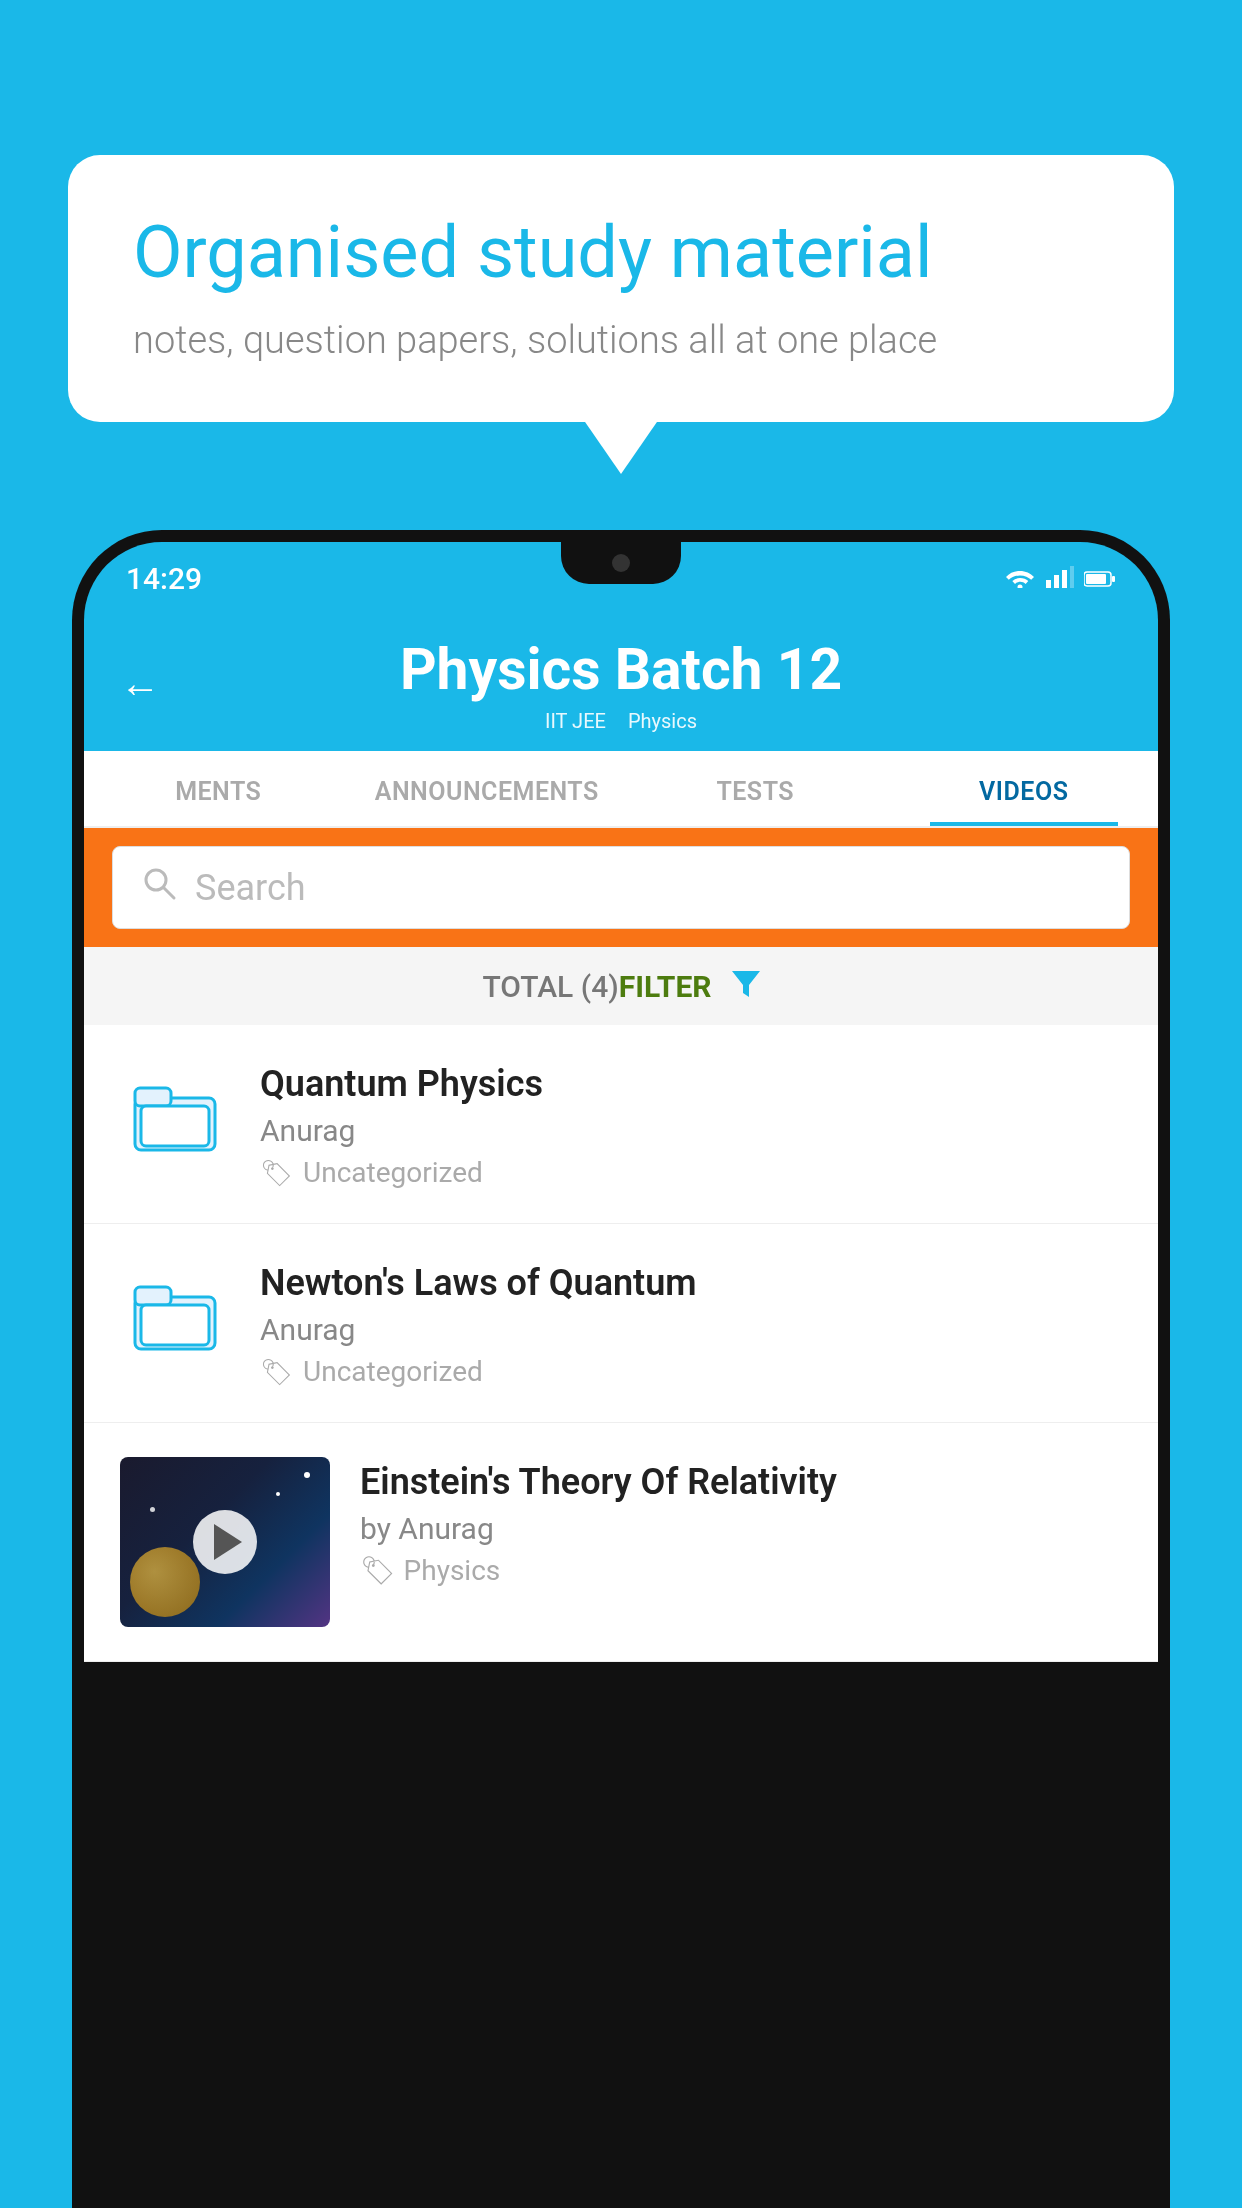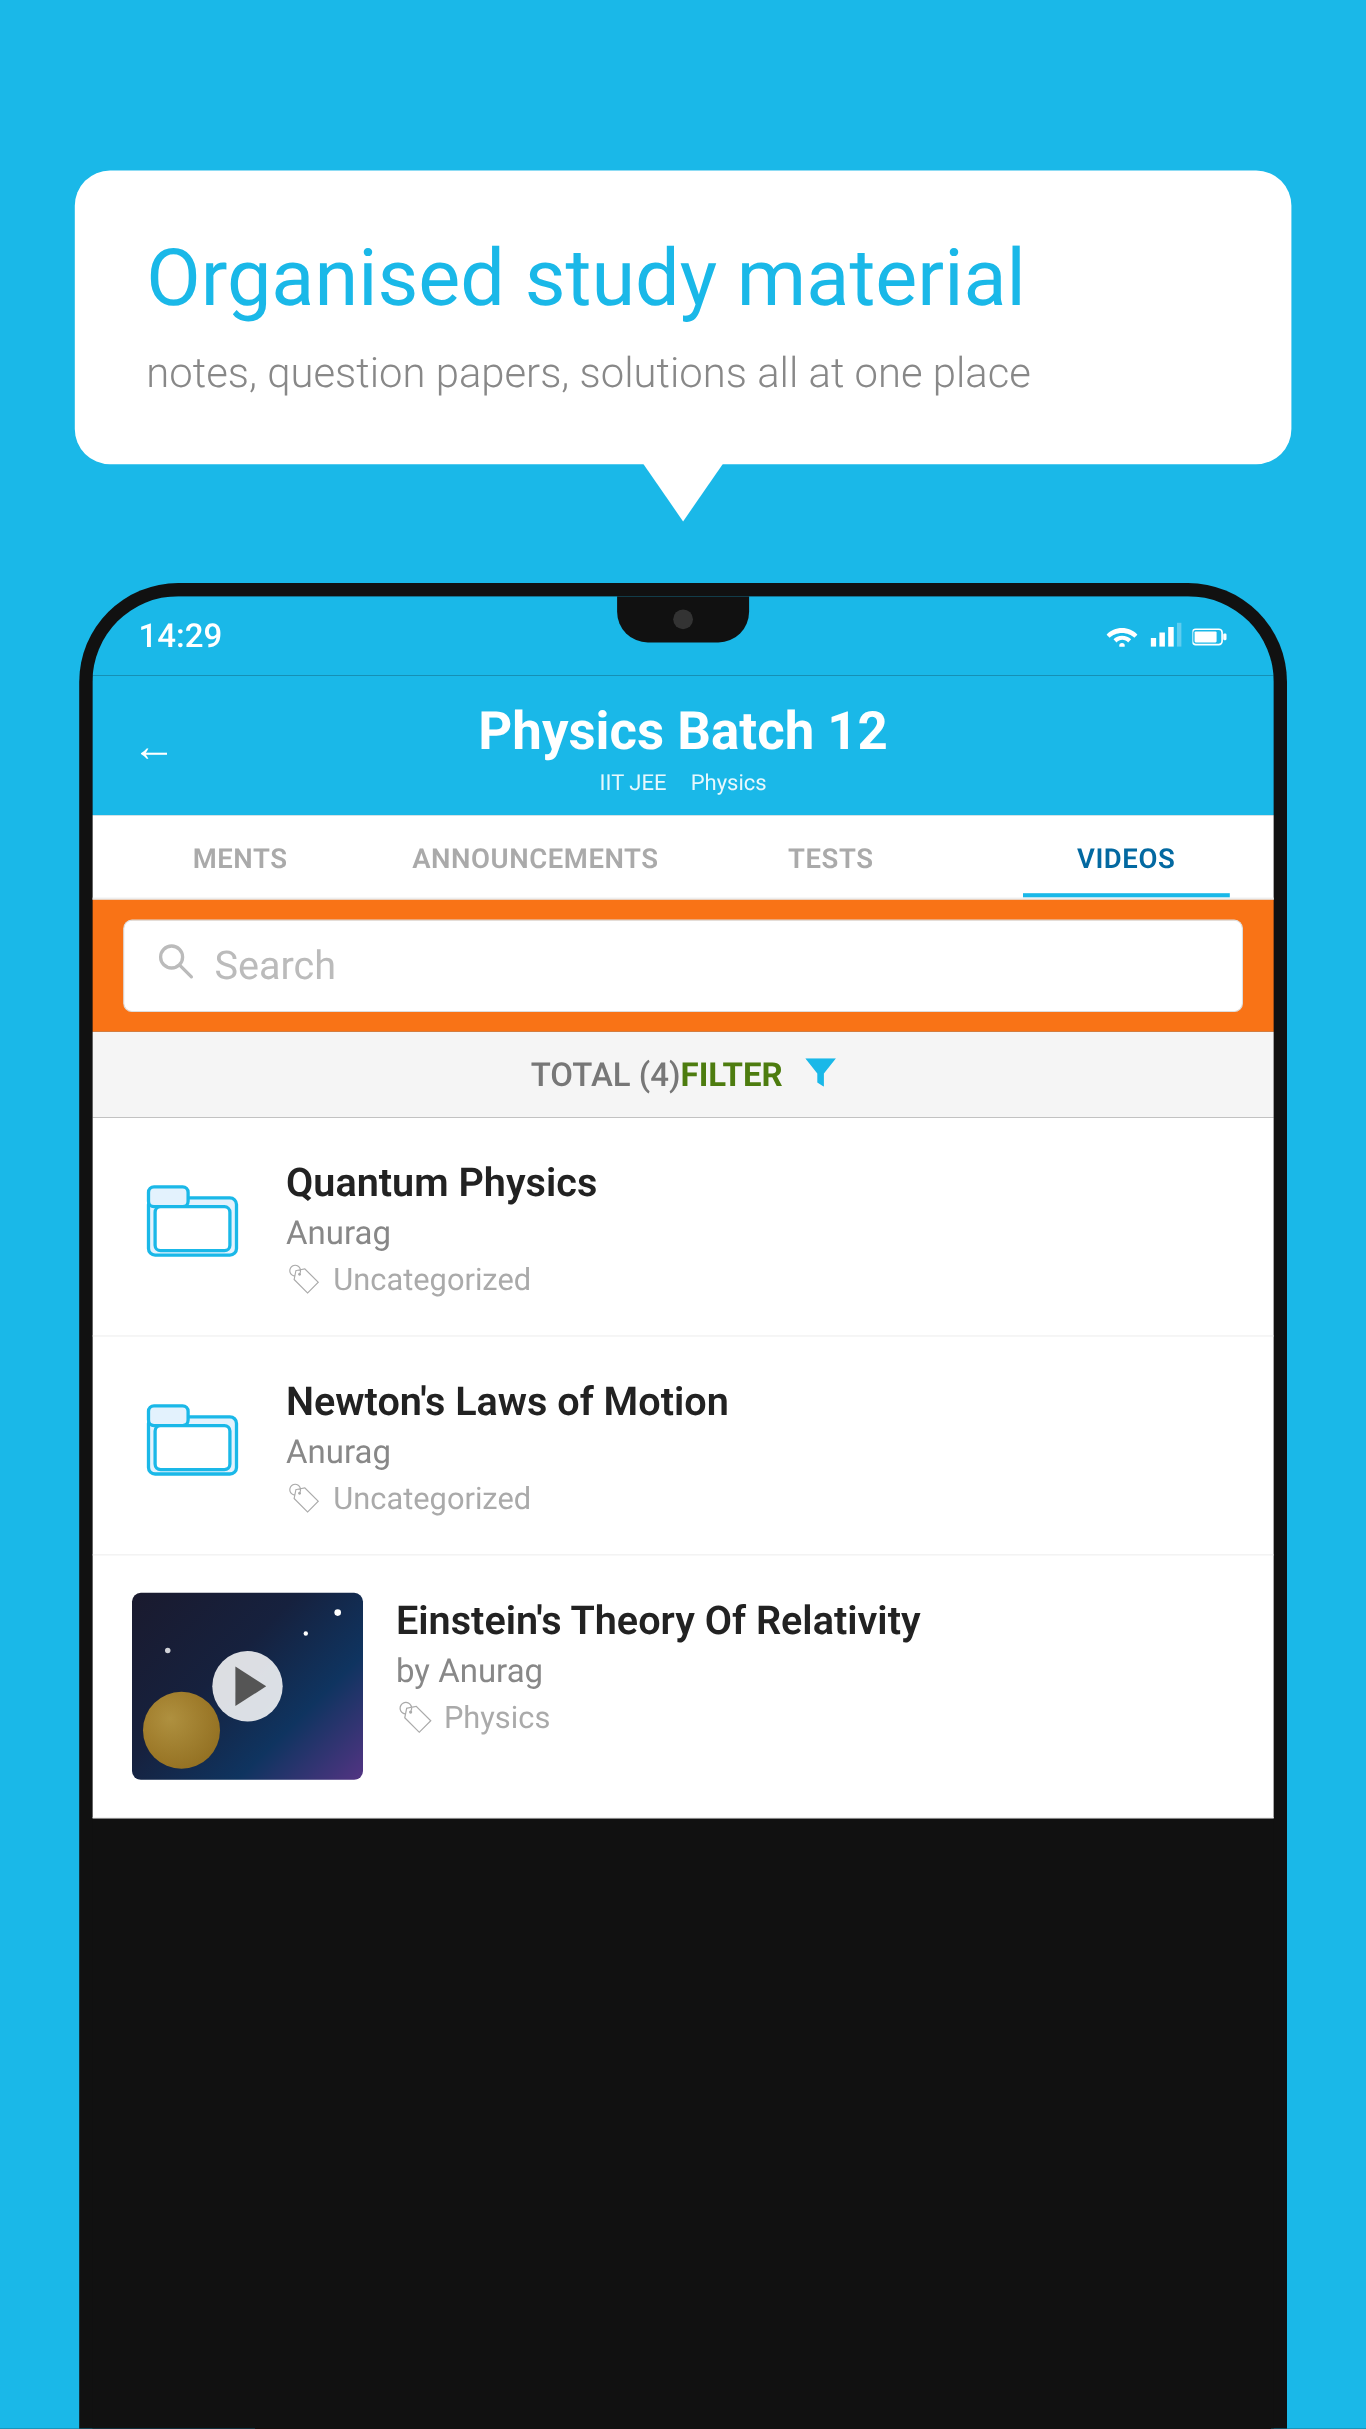--- a/index.html
+++ b/index.html
@@ -143,21 +143,21 @@
       left: 36px;
       top: 50%;
       transform: translateY(-50%);
       color: white;
       font-size: 40px;
       cursor: pointer;
     }
 
     .header-title {
       color: white;
-      font-size: 48px;
+      font-size: 57px;
       font-weight: 700;
     }
 
     .header-tags {
       display: flex;
       gap: 22px;
       margin-top: 6px;
     }
 
     .header-tag {
@@ -482,21 +482,21 @@
 
       <div class="video-item">
         <div class="video-item-thumbnail">
           <svg class="folder-icon-svg" viewBox="0 0 88 88" fill="none" xmlns="http://www.w3.org/2000/svg">
             <rect x="4" y="28" width="80" height="52" rx="6" fill="#e3f2fd" stroke="#1ab8e8" stroke-width="3"></rect>
             <rect x="4" y="18" width="36" height="18" rx="5" fill="#e3f2fd" stroke="#1ab8e8" stroke-width="3"></rect>
             <rect x="10" y="36" width="68" height="40" rx="5" fill="white" stroke="#1ab8e8" stroke-width="3"></rect>
           </svg>
         </div>
         <div class="video-item-info">
-          <div class="video-item-title">Newton's Laws of Motion</div>
+          <div class="video-item-title">Newton's Laws of Quantum</div>
           <div class="video-item-author">Anurag</div>
           <div class="video-item-tag">
             <span class="tag-icon">🏷</span>
             <span>Uncategorized</span>
           </div>
         </div>
       </div>
 
       <div class="video-item">
         <div class="video-item-img">

